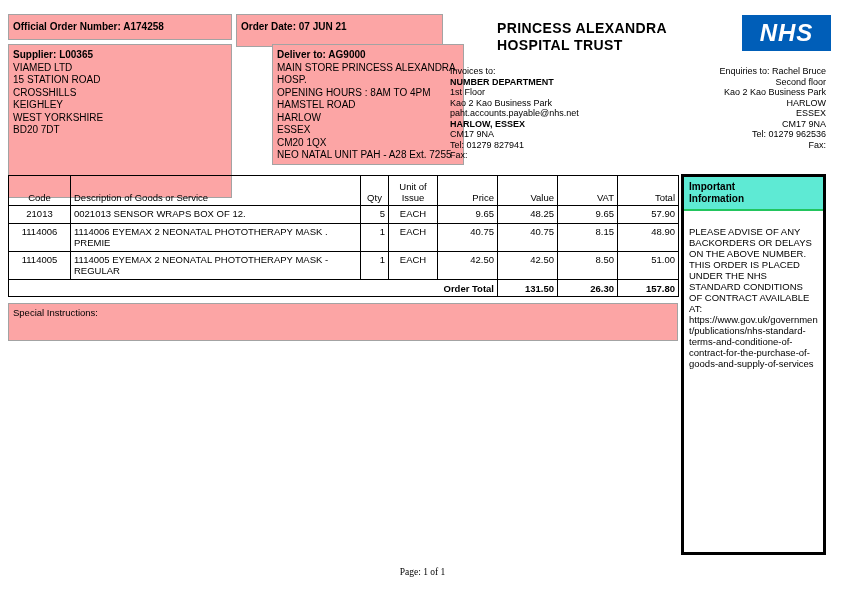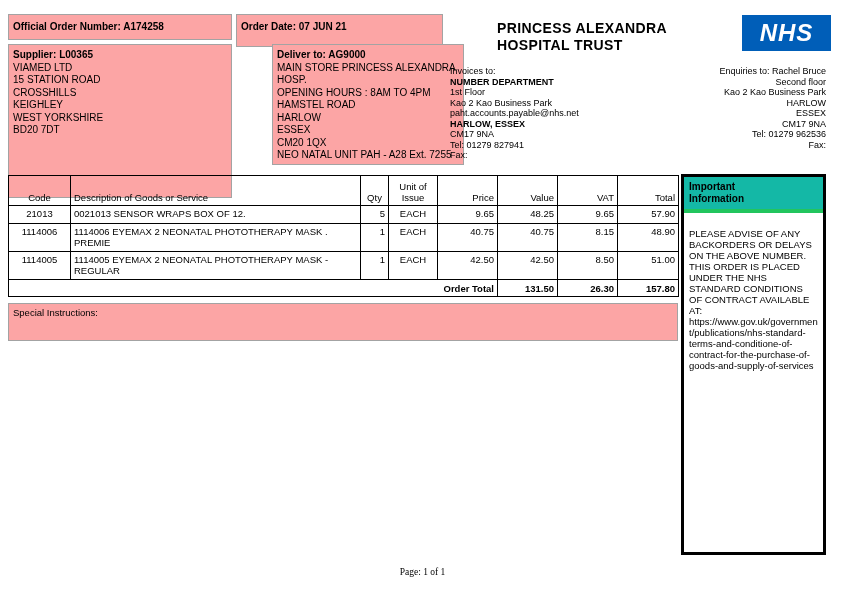--- a/index.html
+++ b/index.html
@@ -50,21 +50,21 @@
   table.items tr.row-single td { height:18px; }
   tr.total-row td { font-weight:bold; height:17px; vertical-align:middle; }
 
   
   .special-box { left:8px; top:303px; width:670px; height:38px; padding:3px 4px; font-size:9.5px; }
 
   
   .important-box { position:absolute; left:681px; top:174px; width:145px; height:381px;
                    border:3px solid #000; background:#fff; }
   .important-title { padding:4px 5px; font-size:10px; font-weight:bold; line-height:12px;
-                     border-bottom:4px solid #22c55e; background:#14b8a6; }
+                     border-bottom:2px solid #22c55e; background:#5eead4; }
   .important-title span { display:block; max-width:80px; }
   .important-body { padding:5px; margin-top:10px; font-size:9.5px; line-height:11px;
                     overflow-wrap:anywhere; word-break:break-word; }
 
   
   .footer-page { position:absolute; left:0; right:0; top:567px; text-align:center; font-size:9.5px;font-family:Liberation Serif, serif; }
 </style>
 </head>
 <body>
 

